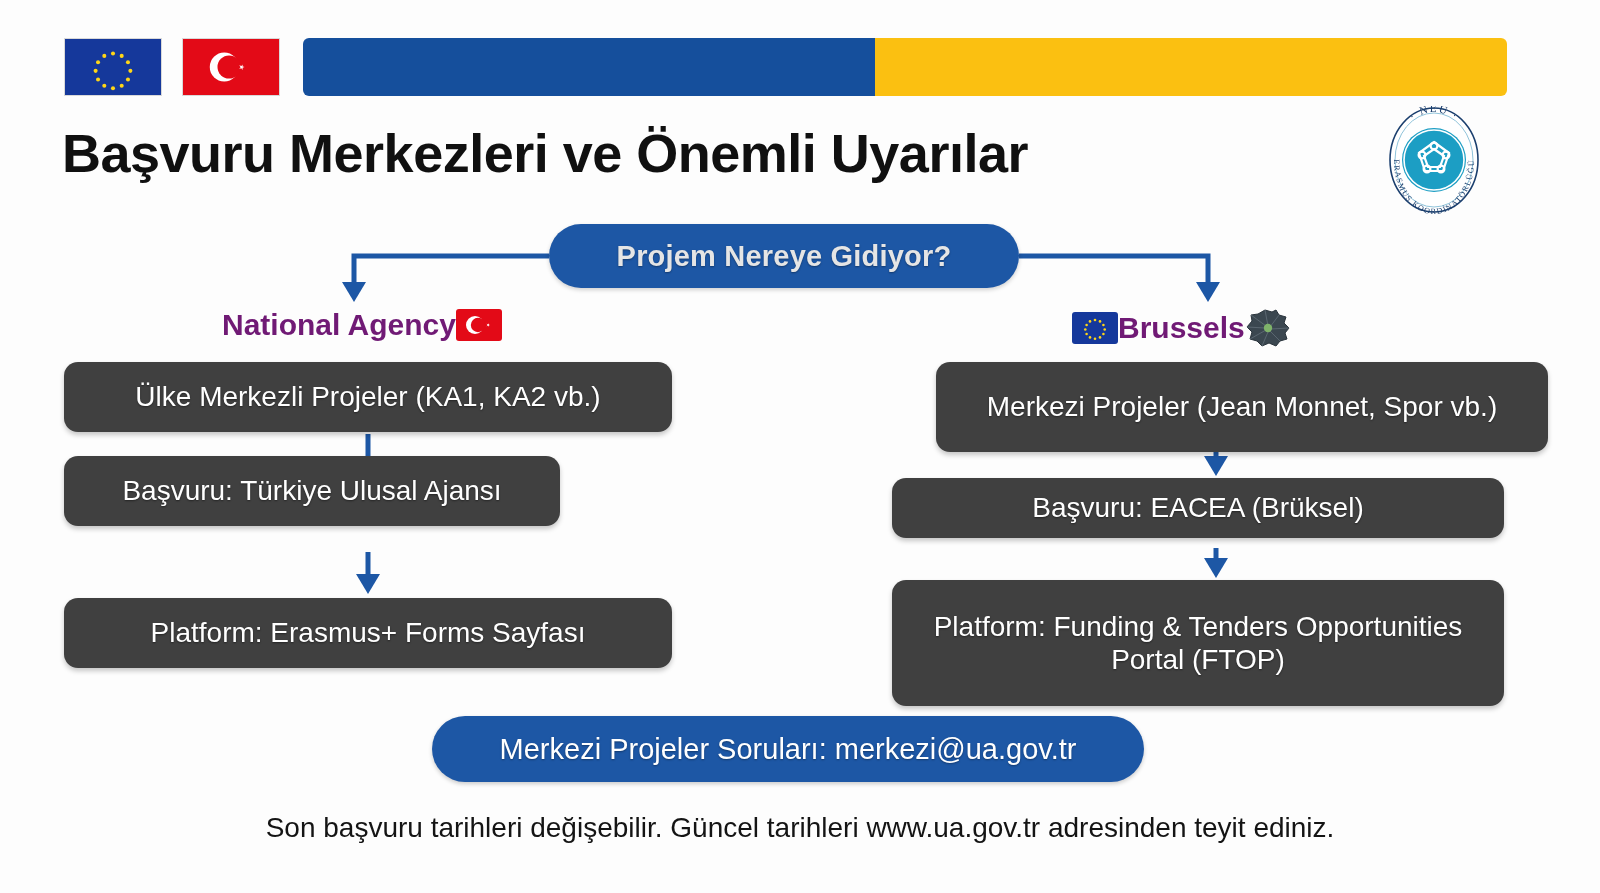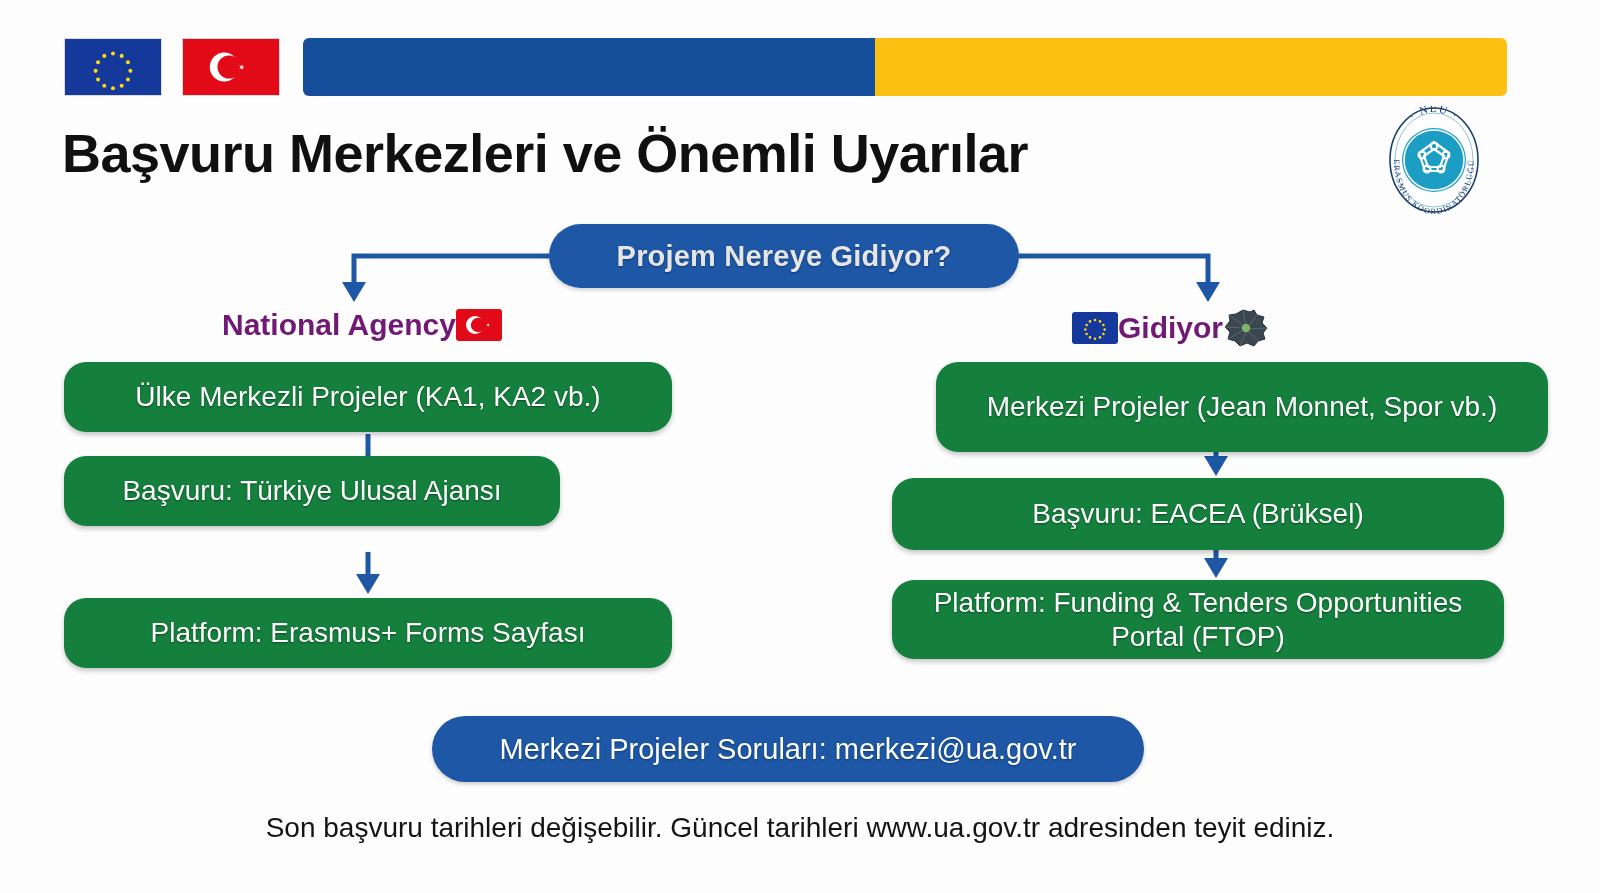--- a/index.html
+++ b/index.html
@@ -134,43 +134,43 @@
     display: inline-block;
   }
   .map-blob {
     width: 46px; height: 40px;
     display: inline-block;
   }
 
   
   .flow-box {
     position: absolute;
-    background: #15803d;
-    border-radius: 22px;
+    background: #404040;
+    border-radius: 14px;
     display: flex;
     align-items: center;
     justify-content: center;
     text-align: center;
     box-shadow: 0 3px 5px rgba(0,0,0,0.22);
   }
   .flow-box-label {
     color: #ffffff;
     font-size: 28px;
     line-height: 1.18;
     text-shadow: 0 1px 2px rgba(0,0,0,0.45);
     padding: 0 18px;
   }
 
   .lb1 { left: 64px;  top: 362px; width: 608px; height: 70px; }
   .lb2 { left: 64px;  top: 456px; width: 496px; height: 70px; }
   .lb3 { left: 64px;  top: 598px; width: 608px; height: 70px; }
 
   .rb1 { left: 892px; top: 362px; width: 612px; height: 90px; margin-left: 44px; }
-  .rb2 { left: 892px; top: 478px; width: 612px; height: 72px; }
-  .rb3 { left: 892px; top: 580px; width: 612px; height: 79px; }
+  .rb2 { left: 892px; top: 478px; width: 612px; height: 60px; }
+  .rb3 { left: 892px; top: 580px; width: 612px; height: 126px; }
 
   
   .contact-pill {
     position: absolute;
     left: 432px; top: 716px;
     width: 712px; height: 66px;
     background: #1d57a5;
     border-radius: 34px;
     display: flex;
     align-items: center;
@@ -311,21 +311,21 @@
           <circle cx="28" cy="25.4" r="1.3"></circle>
           <circle cx="23" cy="26.8" r="1.3"></circle>
           <circle cx="18" cy="25.4" r="1.3"></circle>
           <circle cx="14.6" cy="22" r="1.3"></circle>
           <circle cx="13.3" cy="17.5" r="1.3"></circle>
           <circle cx="14.6" cy="13" r="1.3"></circle>
           <circle cx="18" cy="9.4" r="1.3"></circle>
         </g>
       </svg>
     </span>
-    <span>Gidiyor</span>
+    <span>Brussels</span>
     <span class="map-blob">
       <svg viewBox="0 0 46 40" xmlns="http://www.w3.org/2000/svg">
         <path d="M20 2 L27 4 L31 2 L34 7 L41 9 L39 15 L44 20 L40 25 L42 31 L35 33 L31 38 L24 35 L17 38 L12 33 L5 31 L7 24 L2 19 L7 13 L6 7 L13 6 Z" fill="#3b4750" stroke="#2a343c" stroke-width="1"></path>
         <g stroke="#5d6a74" stroke-width="0.9" fill="none">
           <path d="M20 2 L23 18 M34 7 L25 19 M44 20 L26 21 M35 33 L25 23 M17 38 L23 24 M5 31 L21 22 M2 19 L20 20 M6 7 L21 18"></path>
         </g>
         <circle cx="23" cy="20" r="4.2" fill="#7fb36a"></circle>
       </svg>
     </span>
   </div>

